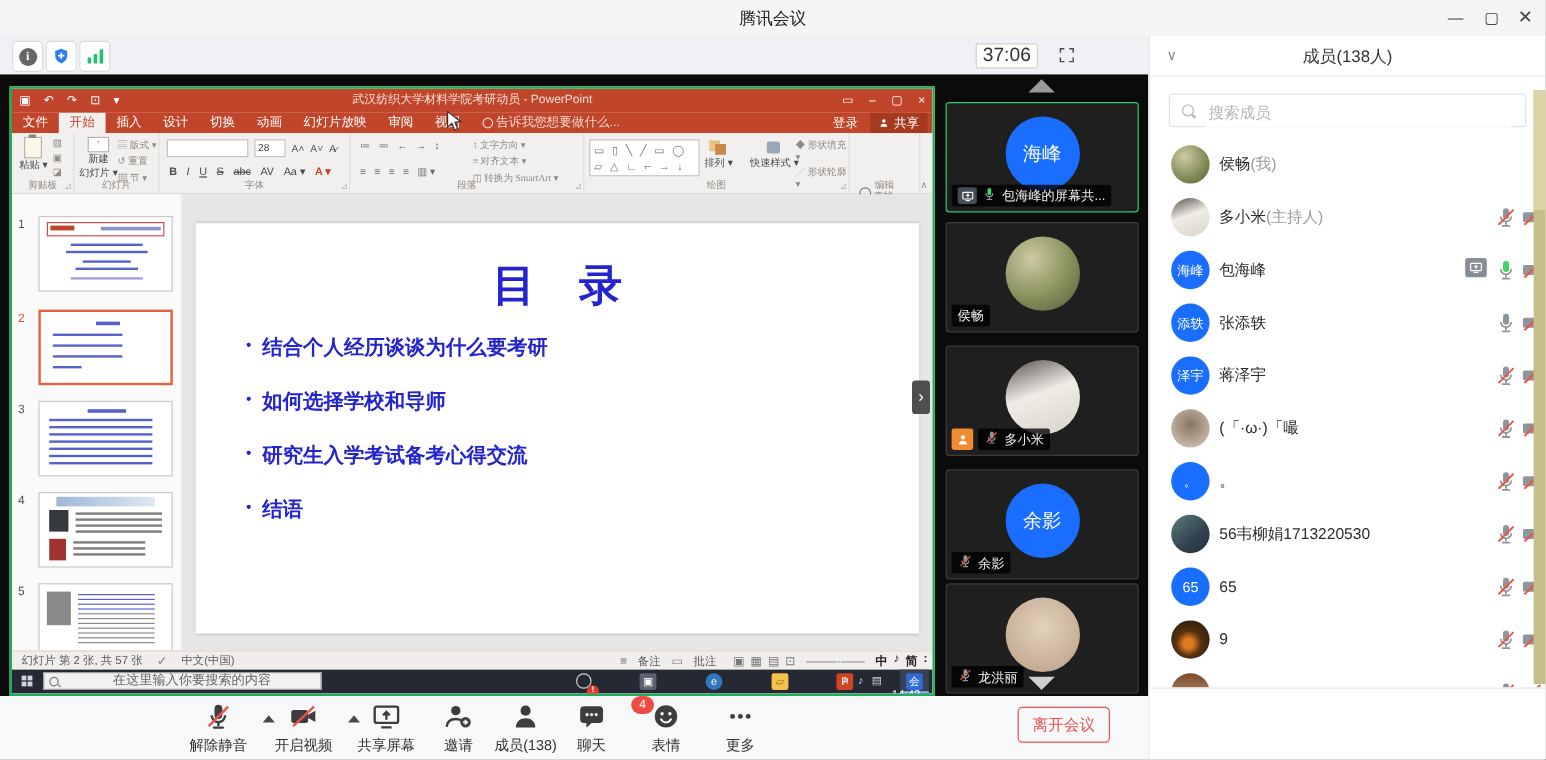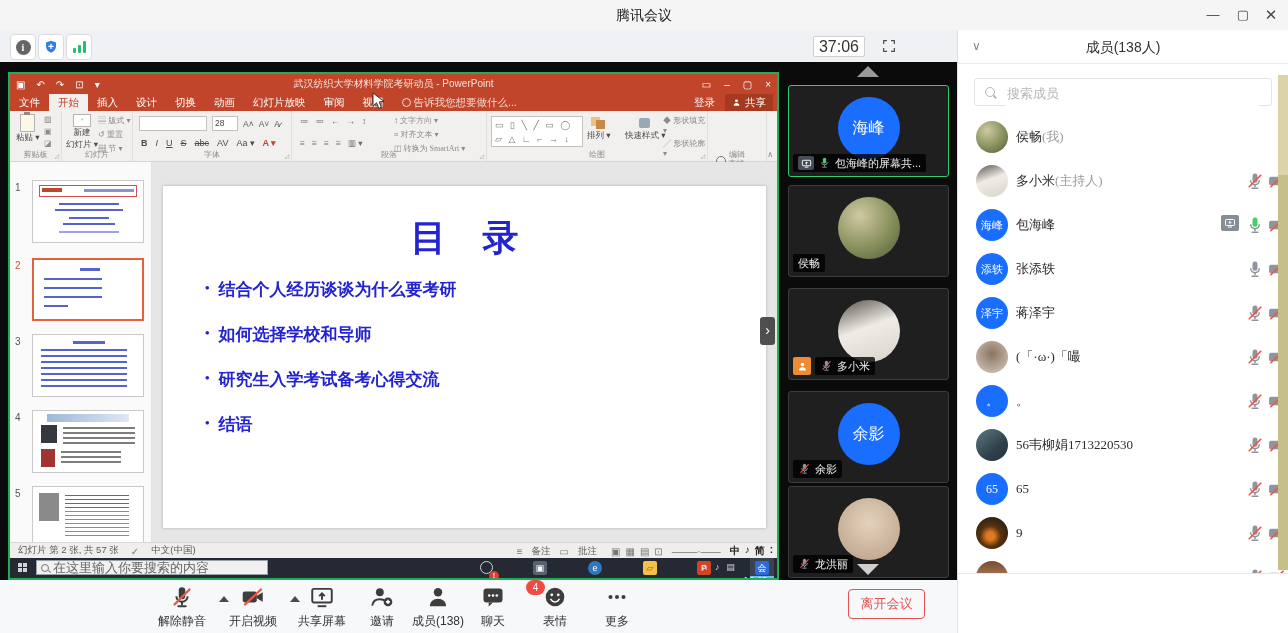--- a/index.html
+++ b/index.html
@@ -76,21 +76,21 @@
 
   .ppt-status{position:absolute;left:0;top:468px;width:767px;height:16px;background:#f0eeec;border-top:1px solid #dcd8d5;box-sizing:border-box;font-size:9.5px;color:#5a5a5a;}
   .ppt-status .lft{position:absolute;left:8px;top:1px;display:flex;gap:12px;align-items:flex-end;}
   .ppt-status .rgt{position:absolute;right:4px;top:1px;display:flex;gap:9px;align-items:center;}
   .vicon{color:#777;font-size:10px;}
   .ime{display:flex;gap:5px;font-size:10px;color:#222;font-weight:bold;}
 
   .ppt-taskbar{position:absolute;left:0;top:484px;width:767px;height:20px;background:#252933;}
   .start-ico{position:absolute;left:8px;top:5px;width:10px;height:10px;display:grid;grid-template-columns:4px 4px;grid-template-rows:4px 4px;gap:1px;}
   .start-ico i{background:#cfd3da;display:block;}
-  .tb-search{position:absolute;left:26px;top:2px;width:232px;height:15px;background:#f1f1f1;border:1px solid #9aa0a8;box-sizing:border-box;font-size:13px;color:#666;line-height:13px;padding-left:16px;white-space:nowrap;overflow:hidden;}
+  .tb-search{position:absolute;left:26px;top:2px;width:232px;height:15px;background:#f1f1f1;border:1px solid #9aa0a8;box-sizing:border-box;font-size:11px;color:#666;line-height:13px;padding-left:16px;white-space:nowrap;overflow:hidden;text-align:center;}
   .tb-search .mag2{position:absolute;left:4px;top:3px;width:6px;height:6px;border:1px solid #777;border-radius:50%;}
   .tb-search .mag2::after{content:"";position:absolute;width:3px;height:1px;background:#777;transform:rotate(45deg);right:-3px;bottom:-1px;}
   .tb-ico{position:absolute;top:3px;width:14px;height:14px;border-radius:2px;font-size:9px;color:#fff;text-align:center;line-height:14px;}
   .tb-active{position:absolute;top:0;width:24px;height:20px;background:#3a4150;border-bottom:2px solid #76b9ed;box-sizing:border-box;}
   .tb-time{position:absolute;right:10px;top:16px;font-size:9.5px;color:#fff;}
   .tb-tray{position:absolute;right:42px;top:4px;display:flex;gap:7px;color:#cfd3da;font-size:9px;}
   .excl{position:absolute;width:10px;height:10px;border-radius:50%;background:#e23b30;color:#fff;font-size:7px;font-weight:bold;text-align:center;line-height:10px;}
 
   
   .tile{position:absolute;left:788px;width:161px;height:92px;background:#1f1f1f;border:1px solid #3c3c3c;border-radius:3px;box-sizing:border-box;}
@@ -107,21 +107,21 @@
   .mpanel{position:absolute;left:957px;top:30px;width:331px;height:603px;background:#fff;border-left:1px solid #e2e2e2;box-sizing:border-box;}
   .mp-header{position:absolute;left:0;top:0;width:100%;height:34px;border-bottom:1px solid #ededed;box-sizing:border-box;}
   .mp-title{position:absolute;left:0;top:0;width:100%;height:34px;line-height:34px;text-align:center;font-size:14px;color:#333;}
   .mp-collapse{position:absolute;left:14px;top:0;height:34px;line-height:32px;font-size:12px;color:#888;}
   .mp-search{position:absolute;left:16px;top:48px;width:298px;height:28px;border:1px solid #e3e3e3;border-radius:3px;background:#fff;box-sizing:border-box;}
   .mp-search input{position:absolute;left:30px;top:1px;width:250px;height:24px;border:0;outline:0;font-size:13px;color:#333;font-family:"Liberation Sans",sans-serif;}
   .mp-search input::placeholder{color:#b5b5b5;}
   .mp-search .mag{position:absolute;left:10px;top:8px;border-color:#b5b5b5;}
   .mp-search .mag::after{background:#b5b5b5;}
   .mlist{position:absolute;left:0;top:85px;width:331px;height:458px;overflow:hidden;}
-  .mrow{position:absolute;left:0;width:272px;height:44px;font-family:Liberation Serif, serif;}
+  .mrow{position:absolute;left:0;width:272px;height:44px;}
   .mava{position:absolute;left:18px;top:6px;width:32px;height:32px;border-radius:50%;}
   .mava.blue{background:#1a6eff;color:#fff;display:flex;align-items:center;justify-content:center;font-size:11px;}
   .mname{position:absolute;left:58px;top:0;height:44px;line-height:44px;font-size:13px;color:#2b2b2b;white-space:nowrap;}
   .mname .sfx{color:#9b9b9b;}
   .micon{position:absolute;top:12px;width:20px;height:20px;}
   .mp-scroll{position:absolute;left:320px;top:45px;width:11px;height:495px;background:#c6bf8a;z-index:6;}
   .mp-thumb{position:absolute;left:0;top:0;width:11px;height:100px;background:#dad4a8;}
   .mp-footer{position:absolute;left:0;top:543px;width:331px;height:60px;background:#fff;border-top:1px solid #e8e8e8;box-sizing:border-box;}
 
   

